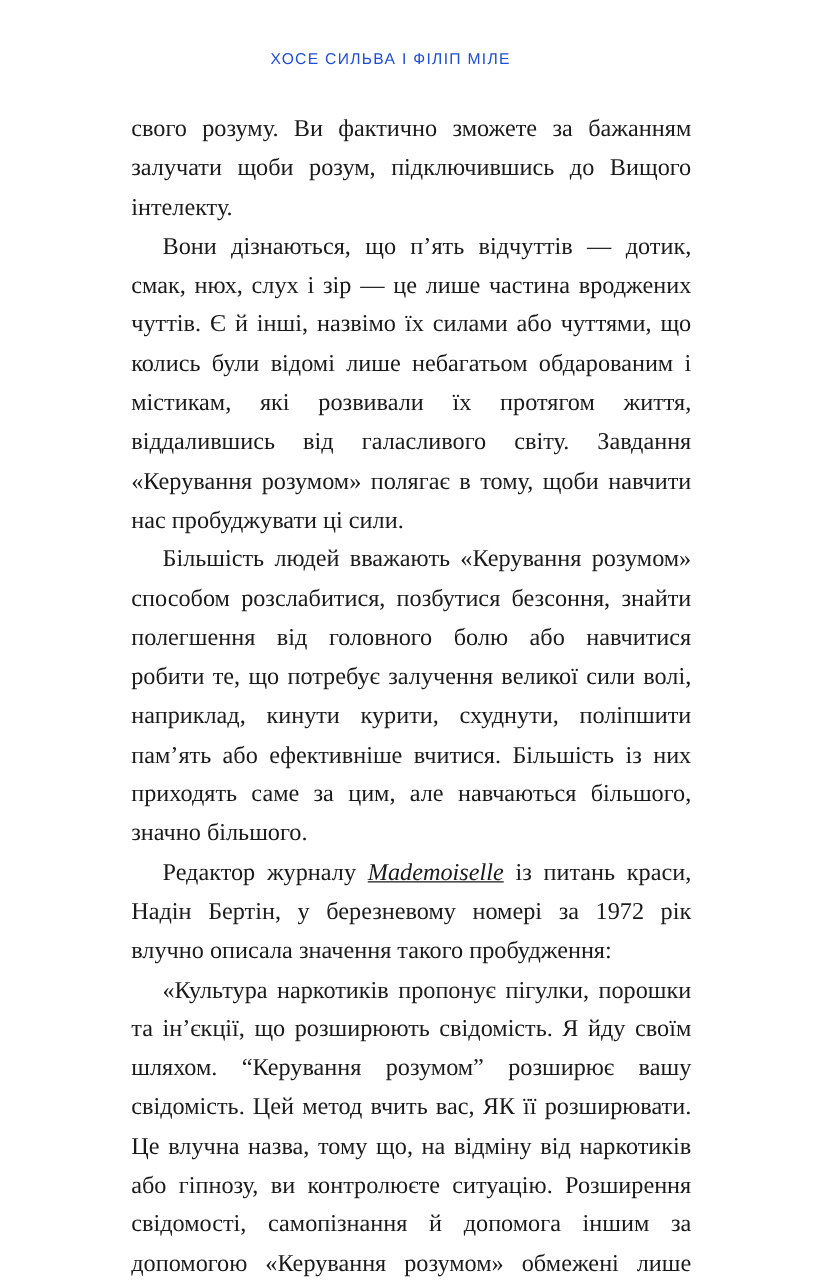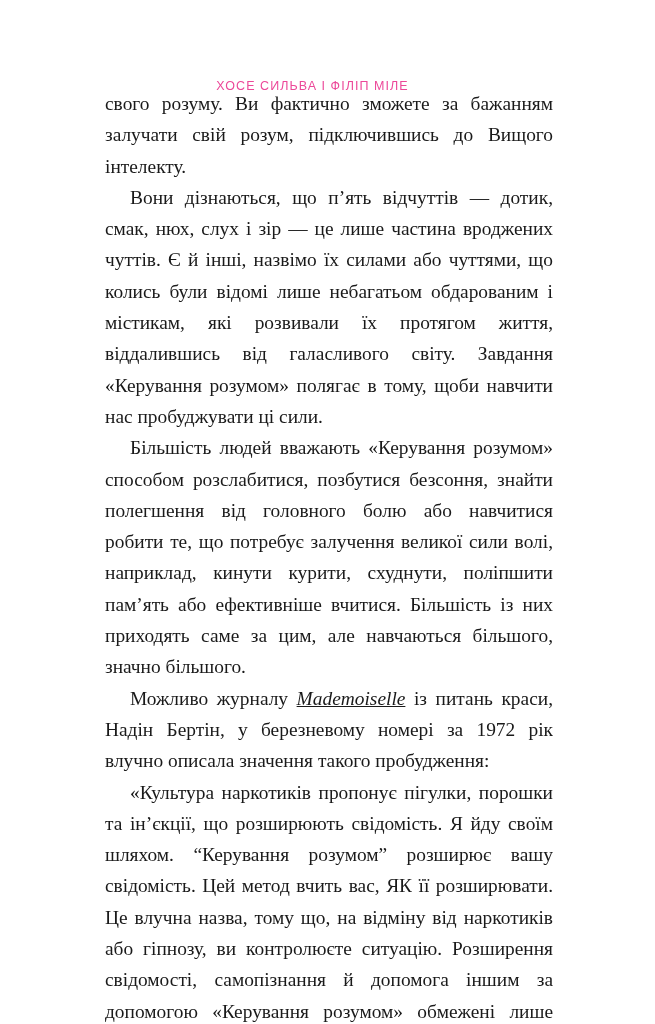--- a/index.html
+++ b/index.html
@@ -20,23 +20,22 @@
 
   .running-head {
     position: absolute;
     top: 40px;
     left: 0;
     width: 625px;
     text-align: center;
     font-family: "Liberation Sans", sans-serif;
     font-size: 12.5px;
     letter-spacing: 1.05px;
-    color: #ec4899;
+    color: #1d4ed8;
     white-space: nowrap;
-    margin-top: 39px;
   }
 
   .text-block {
     position: absolute;
     top: 88px;
     left: 105px;
     width: 448px;
     font-family: "Liberation Serif", serif;
     font-size: 19.4px;
     line-height: 31.3px;
@@ -63,26 +62,26 @@
   }
 </style>
 </head>
 <body>
 
 <div class="page">
 
   <div class="running-head">ХОСЕ СИЛЬВА І ФІЛІП МІЛЕ</div>
 
   <div class="text-block">
-    <p>свого розуму. Ви фактично зможете за бажанням залучати свій розум, підключившись до Вищого інтелекту.</p>
+    <p>свого розуму. Ви фактично зможете за бажанням залучати щоби розум, підключившись до Вищого інтелекту.</p>
 
     <p class="indent">Вони дізнаються, що п’ять відчуттів — дотик, смак, нюх, слух і зір — це лише частина вроджених чуттів. Є й інші, назвімо їх силами або чуттями, що колись були відомі лише небагатьом обдарованим і містикам, які розвивали їх протягом життя, віддалившись від галасливого світу. Завдання «Керування розумом» полягає в тому, щоби навчити нас пробуджувати ці сили.</p>
 
     <p class="indent">Більшість людей вважають «Керування розумом» способом розслабитися, позбутися безсоння, знайти полегшення від головного болю або навчитися робити те, що потребує залучення великої сили волі, наприклад, кинути курити, схуднути, поліпшити пам’ять або ефективніше вчитися. Більшість із них приходять саме за цим, але навчаються більшого, значно більшого.</p>
 
     <p class="indent">
-      <span>Можливо журналу </span><i>Mademoiselle</i><span> із питань краси, Надін Бертін, у березневому номері за 1972 рік влучно описала значення такого пробудження:</span>
+      <span>Редактор журналу </span><i>Mademoiselle</i><span> із питань краси, Надін Бертін, у березневому номері за 1972 рік влучно описала значення такого пробудження:</span>
     </p>
 
     <p class="indent">«Культура наркотиків пропонує пігулки, порошки та ін’єкції, що розширюють свідомість. Я йду своїм шляхом. “Керування розумом” розширює вашу свідомість. Цей метод вчить вас, ЯК її розширювати. Це влучна назва, тому що, на відміну від наркотиків або гіпнозу, ви контролюєте ситуацію. Розширення свідомості, самопізнання й допомога іншим за допомогою «Керування розумом» обмежені лише вашими межами. Можливо ВСЕ. Ви чуєте про те, що це відбувається з іншими. І раптом помічаєте, що це відбувається з вами».</p>
   </div>
 
 </div>
 
 </body></html>

